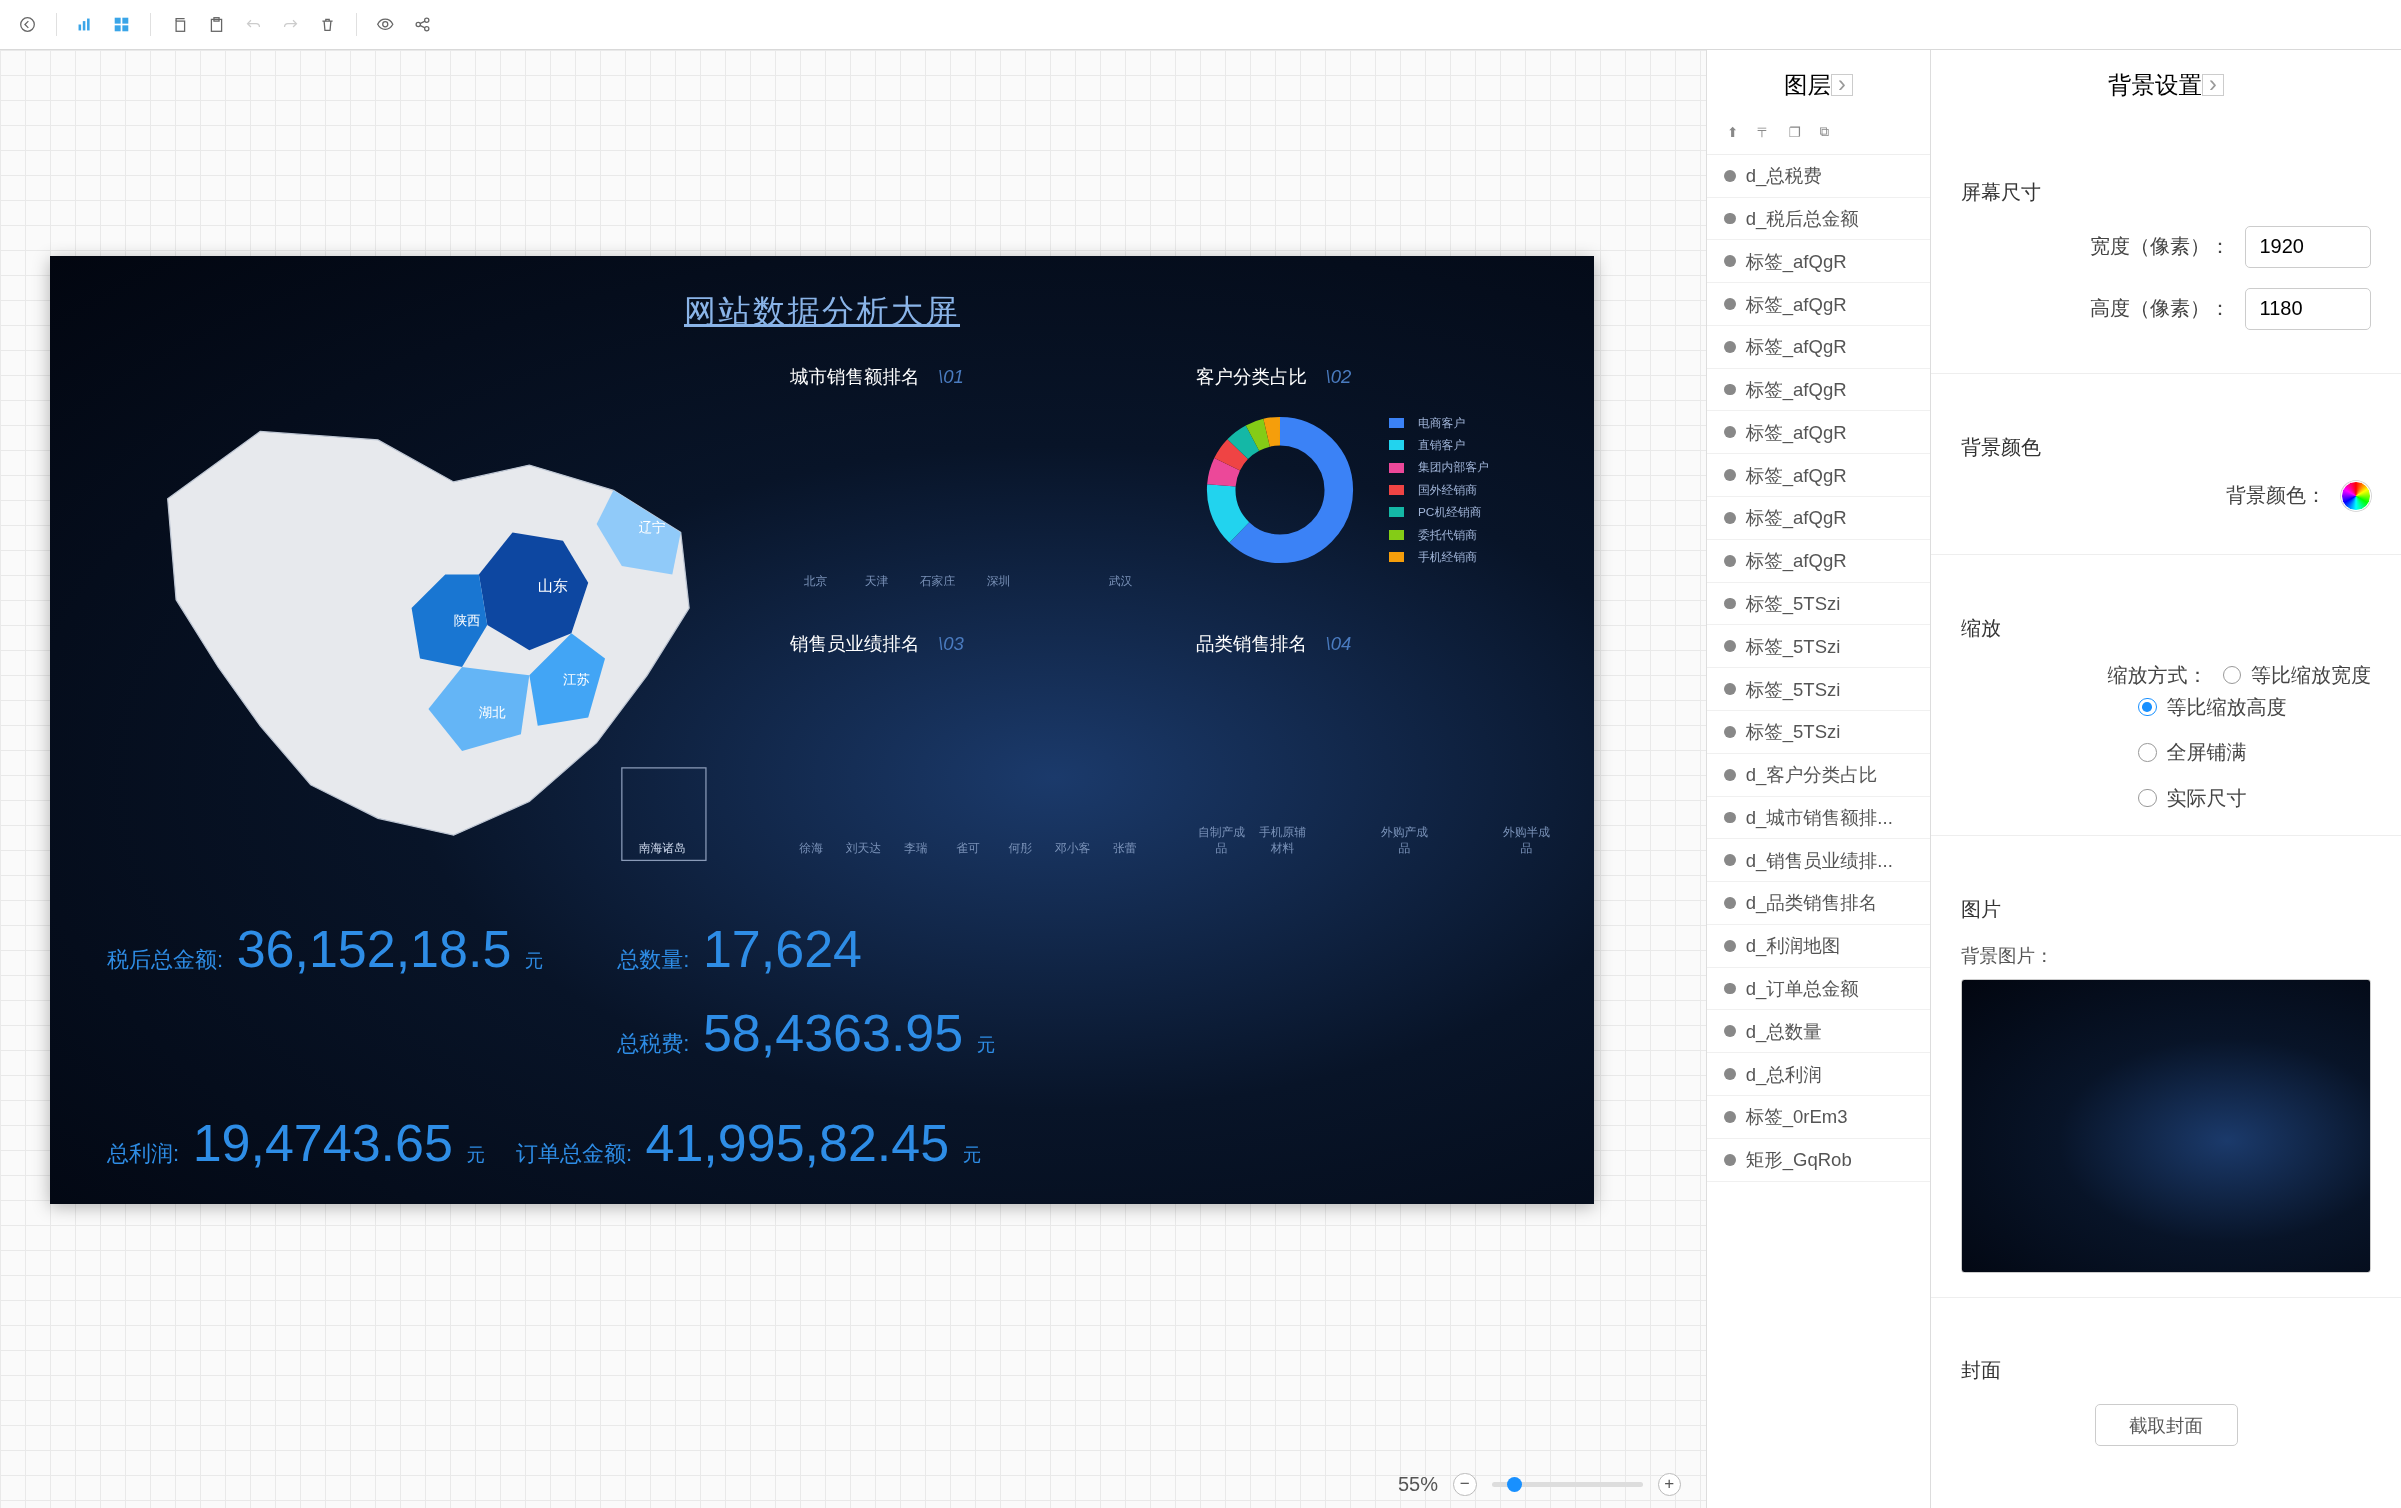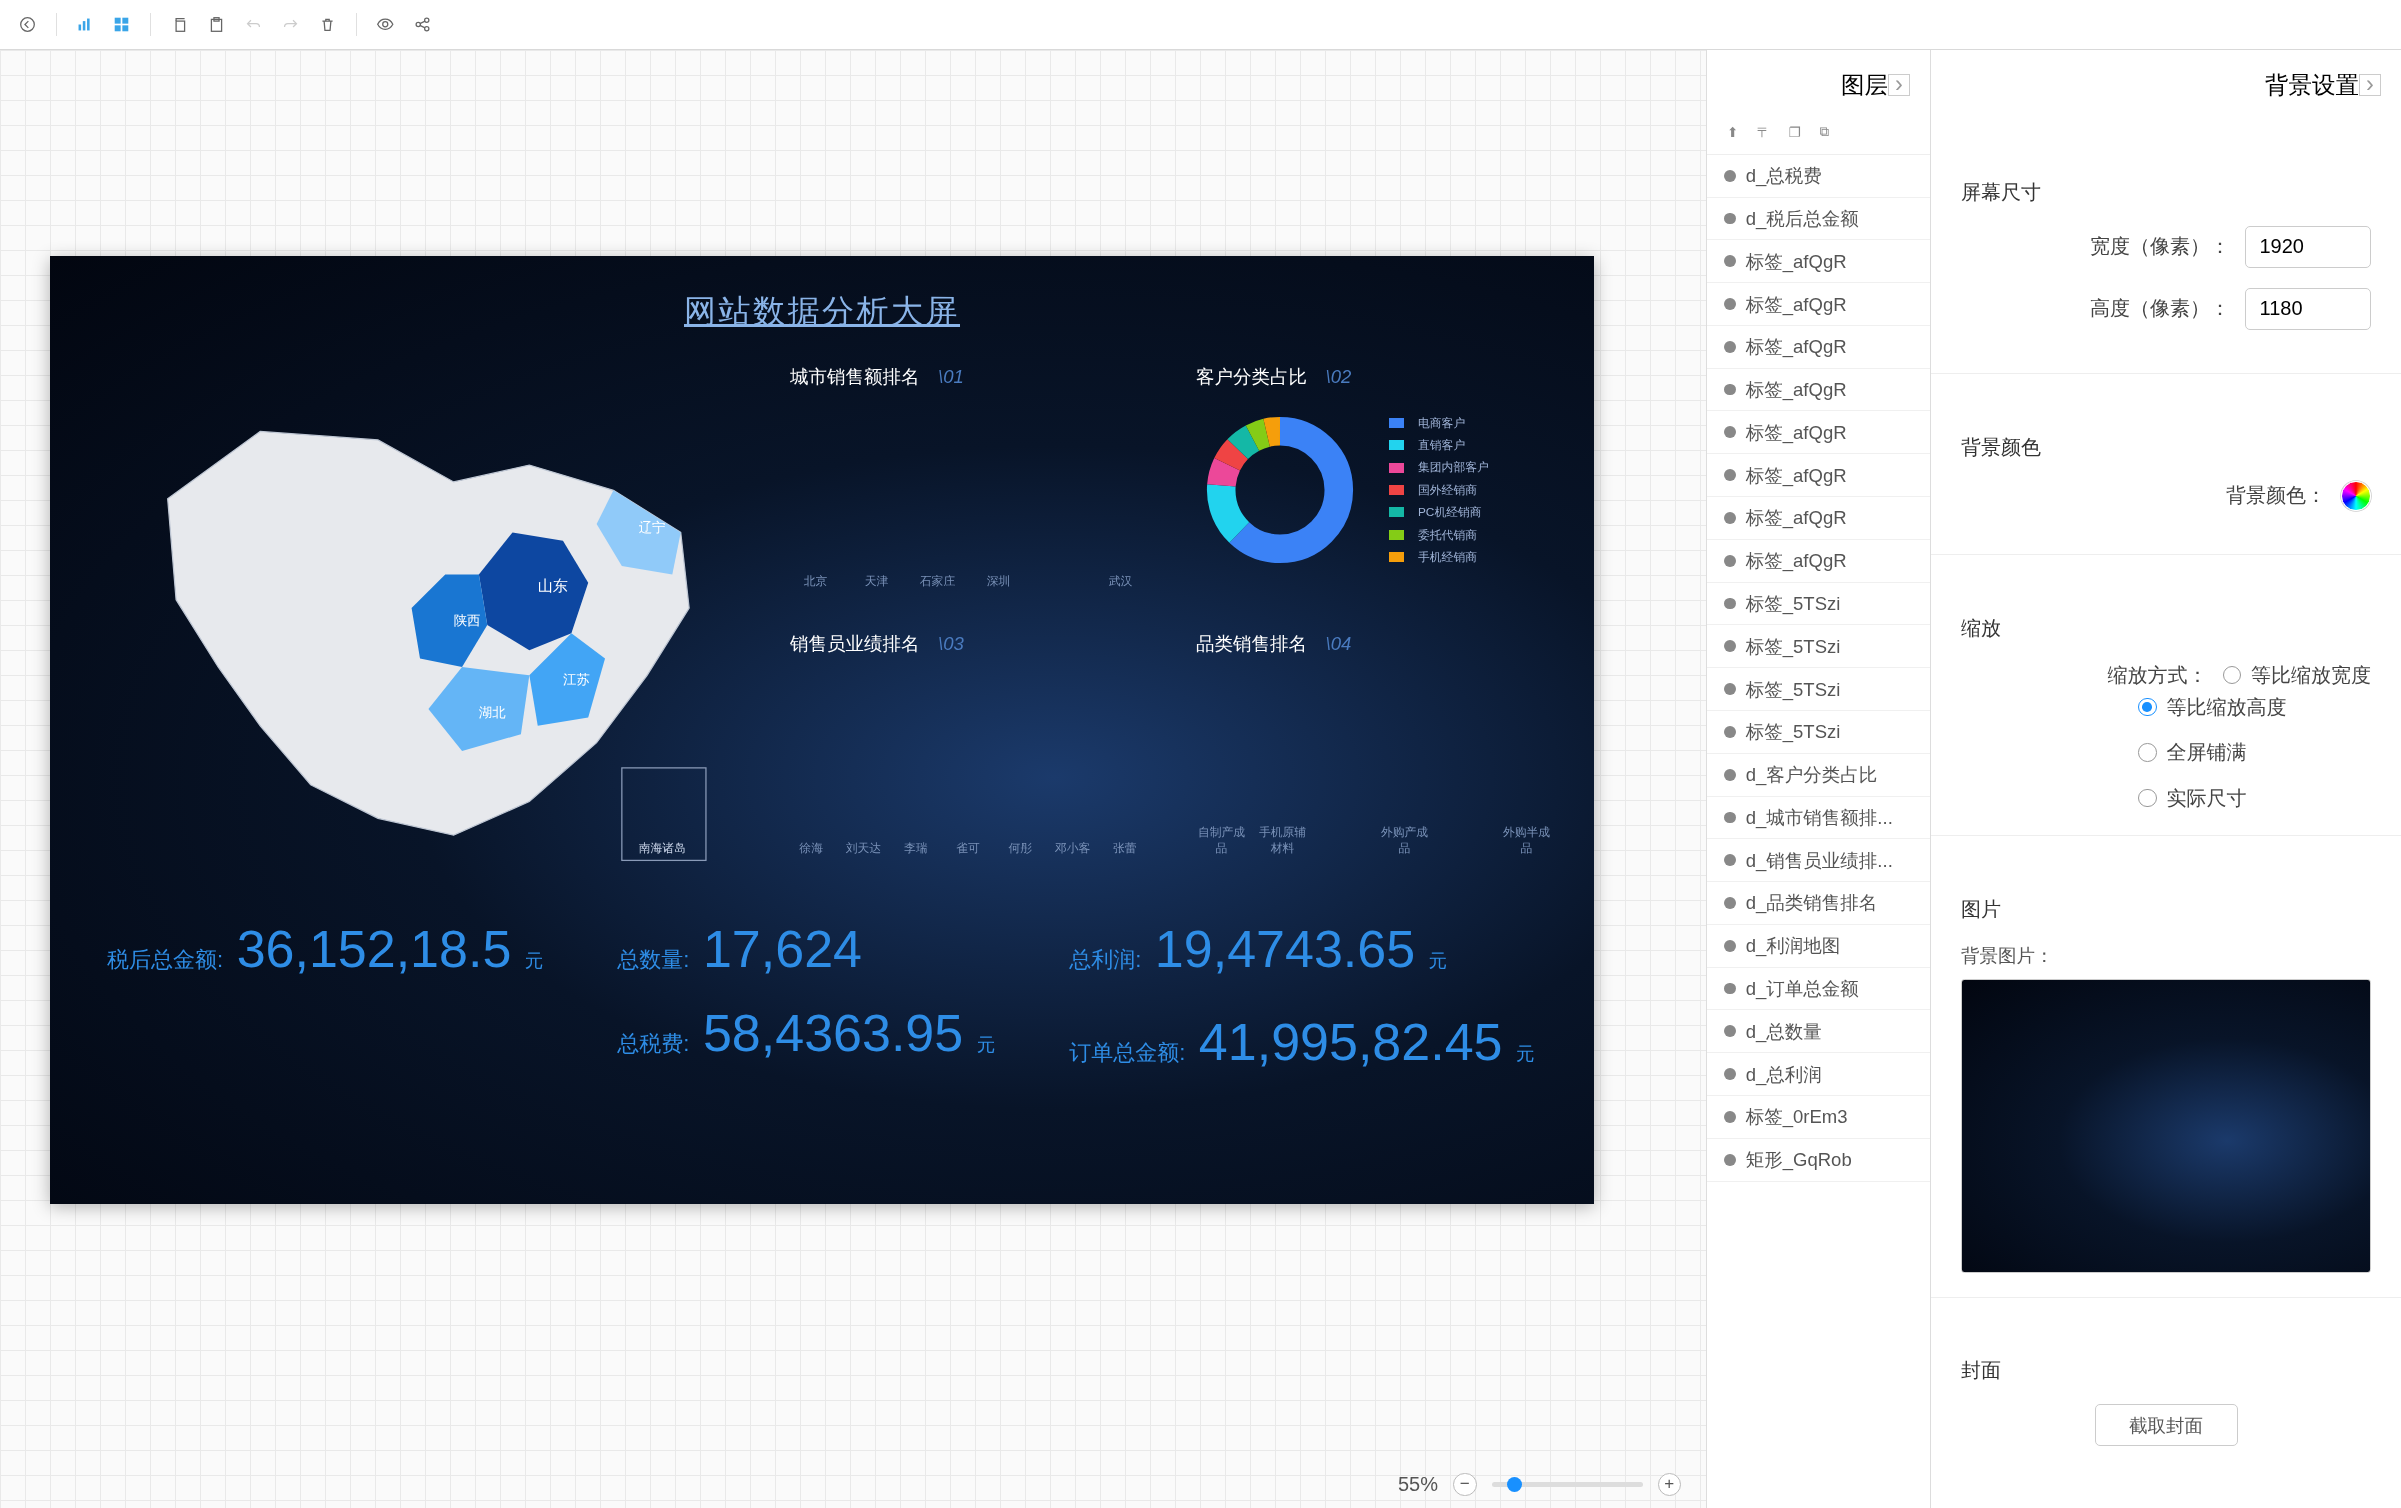--- a/index.html
+++ b/index.html
@@ -45,21 +45,21 @@
 .stat-unit { font-size: 18.5px; }
 
 
 .zoom-bar { position: absolute; right: 25px; bottom: 11.8px; display: flex; align-items: center; gap: 15px; color: #555; font-size: 20px; }
 .zoom-btn { width: 23.5px; height: 23.5px; border: 0.8px solid #bbb; border-radius: 50%; display: flex; align-items: center; justify-content: center; cursor: pointer; font-size: 17px; background: #fff; }
 .slider { width: 151px; height: 5px; background: #ddd; border-radius: 2.5px; position: relative; }
 .slider-thumb { position: absolute; left: 15px; top: -5px; width: 15px; height: 15px; background: #1890ff; border-radius: 50%; }
 
 
 .layers { width: 224px; background: #fff; border-left: 0.8px solid #ddd; display: flex; flex-direction: column; }
-.panel-head { display: flex; align-items: center; justify-content: flex-end; padding: 18.5px 20px; font-size: 23.5px; font-weight: 500; }
+.panel-head { display: flex; align-items: center; justify-content: center; padding: 18.5px 20px; font-size: 23.5px; font-weight: 500; }
 .panel-head .exp { width: 22px; height: 22px; border: 0.8px solid #ccc; display: flex; align-items: center; justify-content: center; color: #999; cursor: pointer; }
 .layer-tools { display: flex; gap: 18.5px; padding: 5px 20px 11.8px; border-bottom: 0.8px solid #eee; color: #888; }
 .layer-tools span { cursor: pointer; }
 .layers-list { flex: 1; overflow-y: auto; }
 .layer-item { display: flex; align-items: center; gap: 10px; padding: 8.4px 17px; font-size: 18.5px; color: #555; border-bottom: 0.8px solid #f0f0f0; cursor: pointer; }
 .layer-item .dot { width: 11.8px; height: 11.8px; background: #888; border-radius: 50%; }
 
 
 .props { width: 471px; background: #fff; border-left: 0.8px solid #ddd; overflow-y: auto; }
 .prop-section { padding: 23.5px 30px; border-bottom: 0.8px solid #eee; }
@@ -326,21 +326,21 @@
           <div class="stat">
               <span class="stat-label">总数量:</span>
               <span class="stat-val">17,624</span>
             </div>
           <div class="stat">
               <span class="stat-label">总税费:</span>
               <span class="stat-val">58,4363.95</span>
               <span class="stat-unit">元</span>
             </div>
         </div>
-        <div style="display:flex;flex-direction:column;gap:33px">
+        <div style="display:flex;flex-direction:row;gap:16px">
           <div class="stat">
               <span class="stat-label">总利润:</span>
               <span class="stat-val">19,4743.65</span>
               <span class="stat-unit">元</span>
             </div>
           <div class="stat">
               <span class="stat-label">订单总金额:</span>
               <span class="stat-val">41,995,82.45</span>
               <span class="stat-unit">元</span>
             </div>

